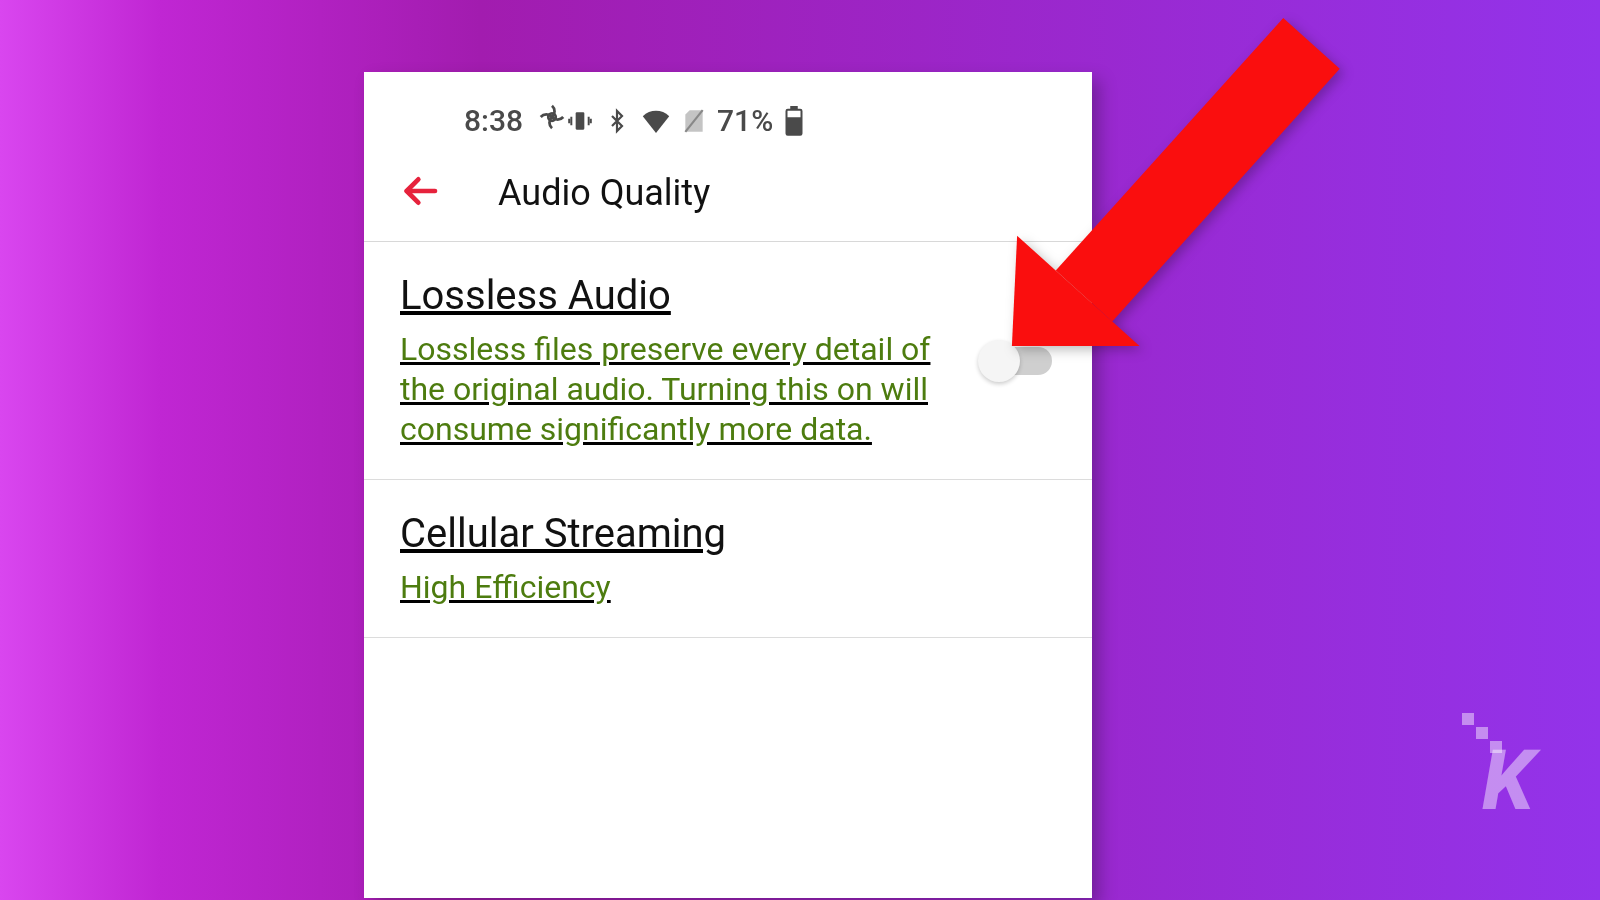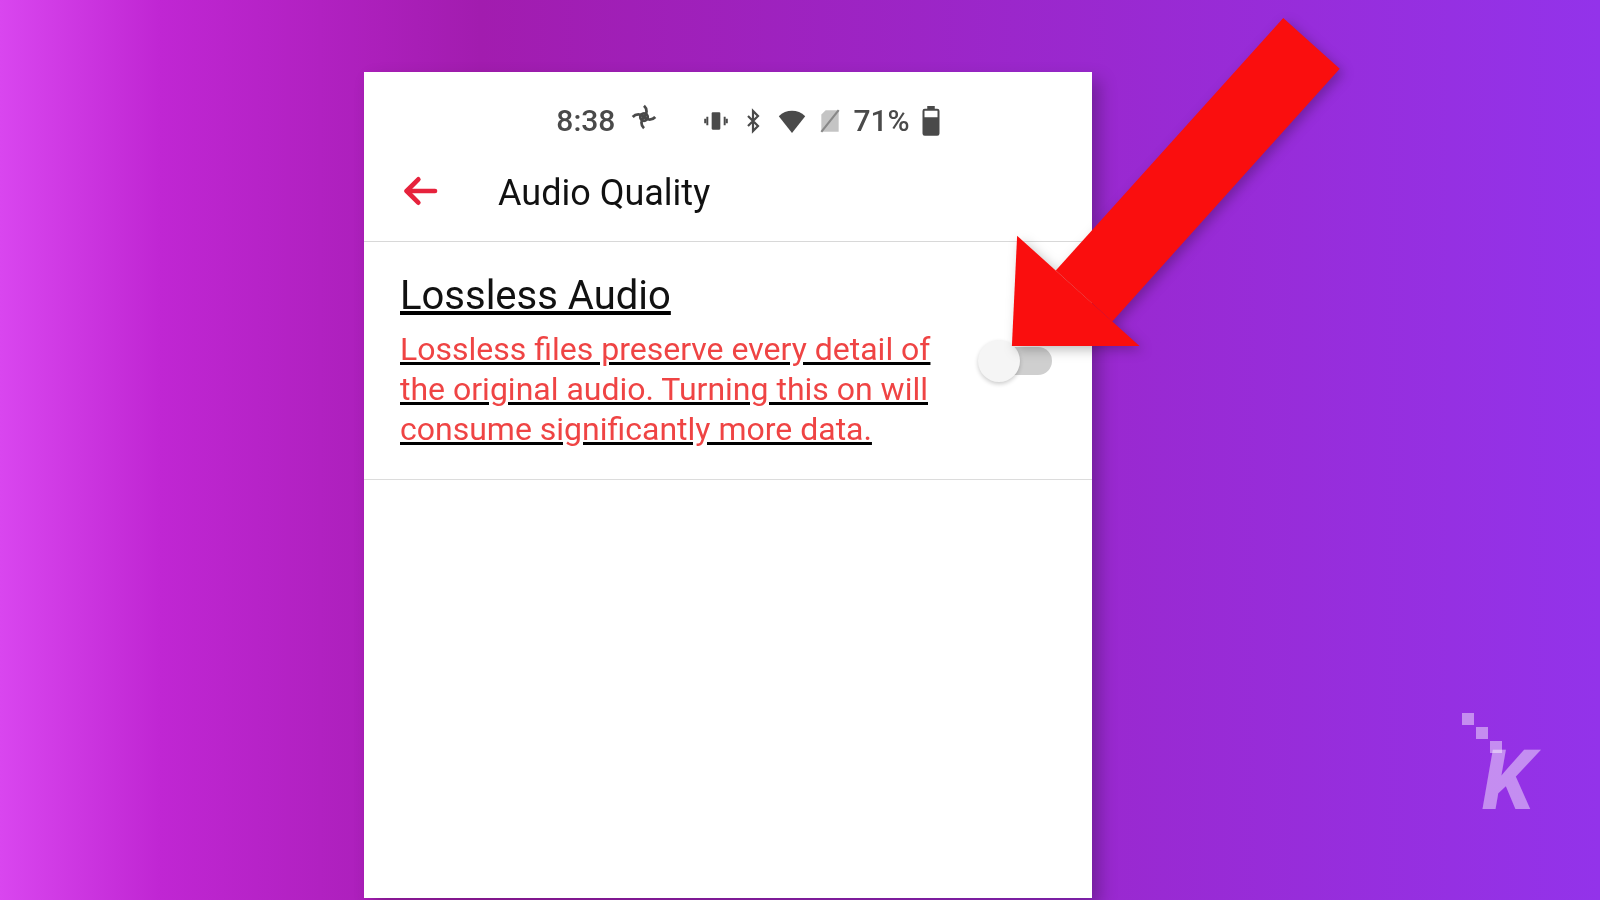--- a/index.html
+++ b/index.html
@@ -17,26 +17,25 @@
     left: 364px;
     top: 72px;
     width: 728px;
     height: 826px;
     background: #fff;
     box-shadow: 8px 8px 16px rgba(0,0,0,0.25);
   }
   .status-bar {
     display: flex;
     align-items: center;
-    justify-content: center;
+    justify-content: flex-start;
     padding: 30px 60px 10px 100px;
     font-size: 30px;
     font-weight: 500;
     color: #4a4a4a;
-    gap: 44px;
   }
   .status-left { display: flex; align-items: center; gap: 14px; }
   .status-right { display: flex; align-items: center; gap: 12px; }
   .status-right svg { display: block; }
   .header {
     display: flex;
     align-items: center;
     padding: 22px 28px 26px 36px;
     gap: 58px;
     border-bottom: 1px solid #d8d8d8;
@@ -46,21 +45,21 @@
   .setting-row {
     display: flex;
     align-items: center;
     justify-content: space-between;
     padding: 30px 40px 30px 36px;
     border-bottom: 1px solid #dcdcdc;
     text-decoration: underline;
   }
   .setting-text { flex: 1; padding-right: 40px; }
   .setting-title { font-size: 40px; color: #111; margin-bottom: 10px; }
-  .setting-desc { font-size: 32px; color: #ef4444; line-height: 1.25; }
+  .setting-desc { font-size: 32px; color: #4d7c0f; line-height: 1.25; }
   .toggle {
     width: 70px;
     height: 28px;
     background: #cfcfcf;
     border-radius: 20px;
     position: relative;
     flex-shrink: 0;
     cursor: pointer;
   }
   .toggle-thumb {
@@ -170,20 +169,26 @@
   <div class="setting-row">
     <div class="setting-text">
       <div class="setting-title">Lossless Audio</div>
       <div class="setting-desc">Lossless files preserve every detail of the original audio. Turning this on will consume significantly more data.</div>
     </div>
     <div class="toggle">
       <div class="toggle-thumb"></div>
     </div>
   </div>
 
+  <div class="setting-row">
+    <div class="setting-text">
+      <div class="setting-title">Cellular Streaming</div>
+      <div class="setting-desc">High Efficiency</div>
+    </div>
+  </div>
 
 </div>
 
 <svg class="arrow-annotation" width="400" height="340" viewBox="0 0 400 340">
   <g transform="translate(80,290) rotate(-48)">
     <rect x="0" y="-38" width="340" height="76" fill="#fa0e0e"></rect>
     <polygon points="0,-90 0,90 -110,0" fill="#fa0e0e"></polygon>
   </g>
 </svg>
 

